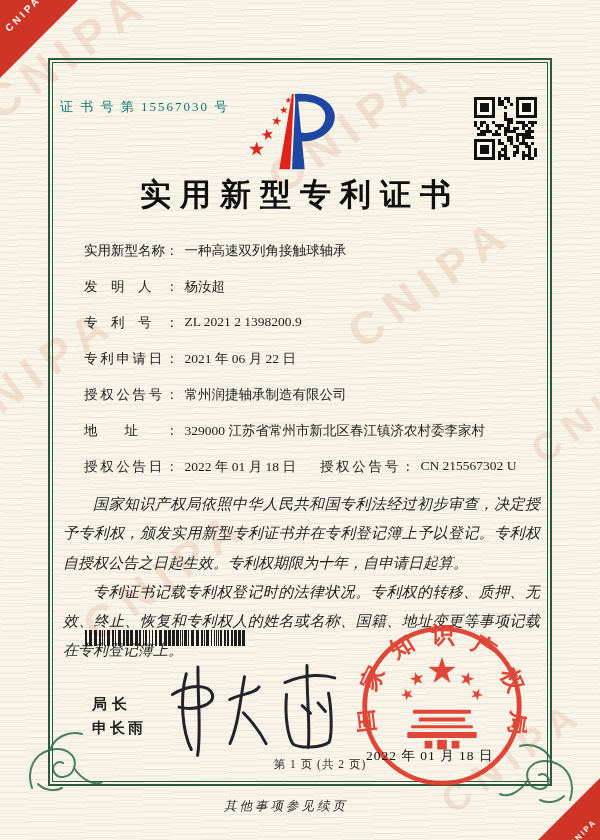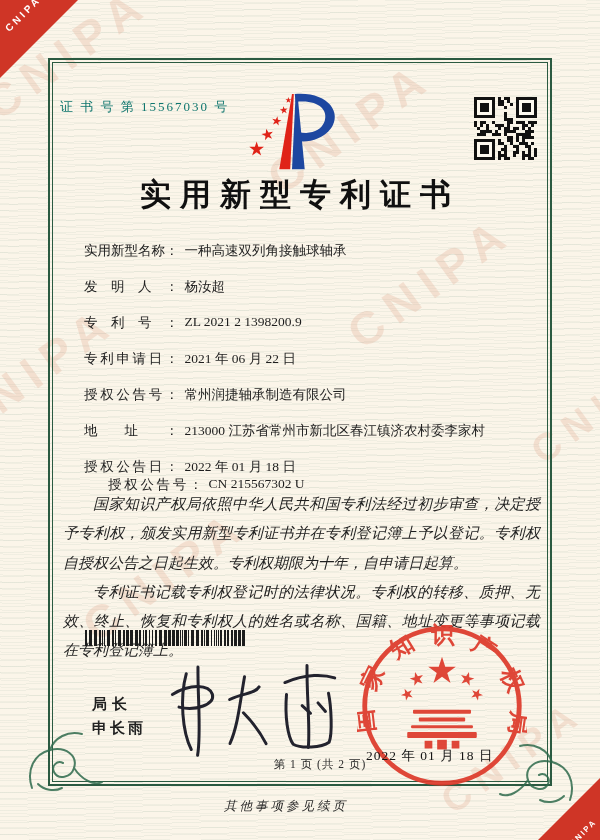--- a/index.html
+++ b/index.html
@@ -43,21 +43,21 @@
     text-align:center; font-size:31px; font-weight:700; letter-spacing:9px;
     color:#101010;
   }
   .fields{ position:absolute; left:84px; top:242px; width:452px; z-index:2; font-size:13.5px; }
   .frow{ display:flex; height:22px; margin-bottom:14px; }
   .flabel{
     display:inline-block; width:7em; text-align:justify; text-align-last:justify;
     color:#222;
   }
   .fvalue{ flex:1; margin-left:6px; color:#1e1e1e; }
-  .grant-row{ display:flex; height:22px;flex-direction:column; }
+  .grant-row{ display:flex; height:22px; }
   .grant-row .pair{ display:flex; }
   .grant-row .pair + .pair{ margin-left:24px; }
   .paras{
     position:absolute; left:63px; top:490px; width:477px; z-index:2;
     font-size:15px; line-height:1.95; text-align:justify; color:#1f1f1f;
     font-style:italic;
   }
   .paras p{ margin:0; text-indent:2em; }
   .barcode{ position:absolute; left:85px; top:630px; z-index:2; }
   .director{ position:absolute; left:92px; top:695px; z-index:2; font-size:15px; font-weight:600; letter-spacing:5px; color:#222;text-align:right; }
@@ -287,21 +287,21 @@
     <div class="frow">
       <span class="flabel">专利申请日：</span>
       <span class="fvalue">2021 年 06 月 22 日</span>
     </div>
     <div class="frow">
       <span class="flabel">授权公告号：</span>
       <span class="fvalue">常州润捷轴承制造有限公司</span>
     </div>
     <div class="frow">
       <span class="flabel">地址：</span>
-      <span class="fvalue">213000 江苏省常州市新北区春江镇济农村委李家村</span>
+      <span class="fvalue">329000 江苏省常州市新北区春江镇济农村委李家村</span>
     </div>
     <div class="grant-row">
       <span class="pair">
         <span class="flabel">授权公告日：</span>
         <span class="fvalue">2022 年 01 月 18 日</span>
       </span>
       <span class="pair">
         <span class="flabel">授权公告号：</span>
         <span class="fvalue">CN 215567302 U</span>
       </span>

